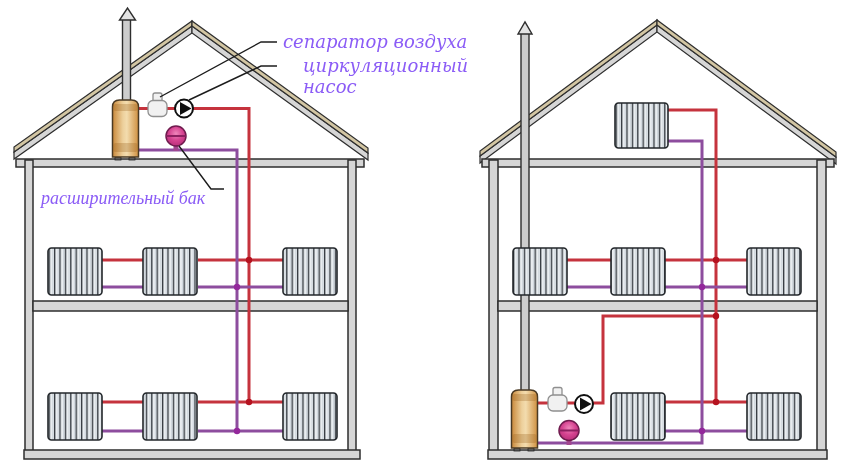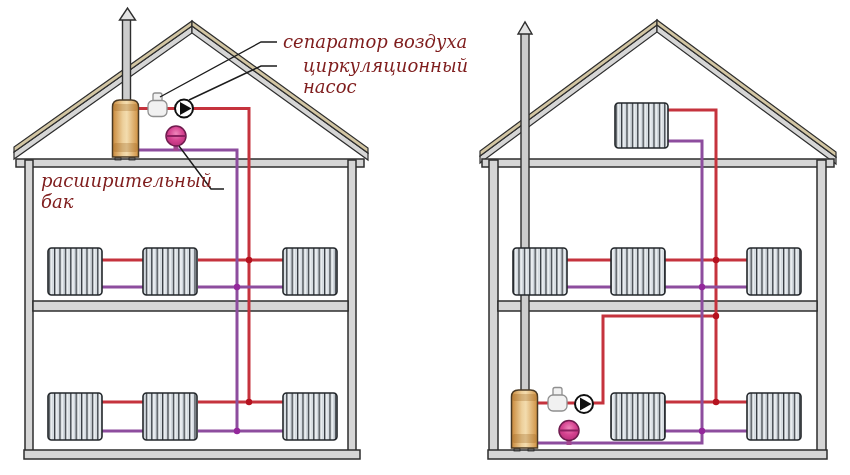--- a/index.html
+++ b/index.html
@@ -24,21 +24,21 @@
   .boiler-band{fill:rgba(146,88,22,0.28);}
   .boiler-foot{fill:#5a5a5a;stroke:#222;stroke-width:0.8;}
   .separator{fill:#f1f1f1;stroke:#8f8f8f;stroke-width:1.3;}
   .pump-body{fill:#ffffff;stroke:#101010;stroke-width:2;}
   .pump-rotor{fill:#101010;}
   .tank-body{fill:url(#tankGrad);stroke:#6f1b4e;stroke-width:1.5;}
   .tank-band{stroke:#8c2060;stroke-width:2;fill:none;}
   .tank-stem{fill:#a2478f;}
   .ann{fill:none;stroke:#1c1c1c;stroke-width:1.4;}
   
-  .diagram-label{position:absolute;font-style:italic;font-size:18px;line-height:21px;color:#7f1d1d;
+  .diagram-label{position:absolute;font-style:italic;font-size:18px;line-height:21px;color:#8b5cf6;
                  white-space:normal;}
 </style>
 </head>
 <body>
 
 <div class="canvas">
 <svg width="850" height="475" viewBox="0 0 850 475">
   <defs>
     <pattern id="ribs" width="5.4" height="8" patternUnits="userSpaceOnUse">
       <rect x="0" y="0" width="5.4" height="8" fill="#e9edf0"></rect>
@@ -174,14 +174,14 @@
     </g>
   </g>
 
   <polyline class="ann" points="160,97 261,42 277,42"></polyline>
   <polyline class="ann" points="189,100 261,66 277,66"></polyline>
   <polyline class="ann" points="179,146 211,189 224,189"></polyline>
 </svg>
 
 <div class="diagram-label" style="left:283px;top:31px;width:200px;">сепаратор воздуха</div>
 <div class="diagram-label" style="left:283px;top:55px;width:166px;margin-left:20px;">циркуляционный насос</div>
-<div class="diagram-label" style="left:41px;top:170px;width:172px;">расширительный бак</div>
+<div class="diagram-label" style="left:41px;top:188px;width:172px;font-family:Liberation Serif, serif;">расширительный бак</div>
 </div>
 
 </body></html>

